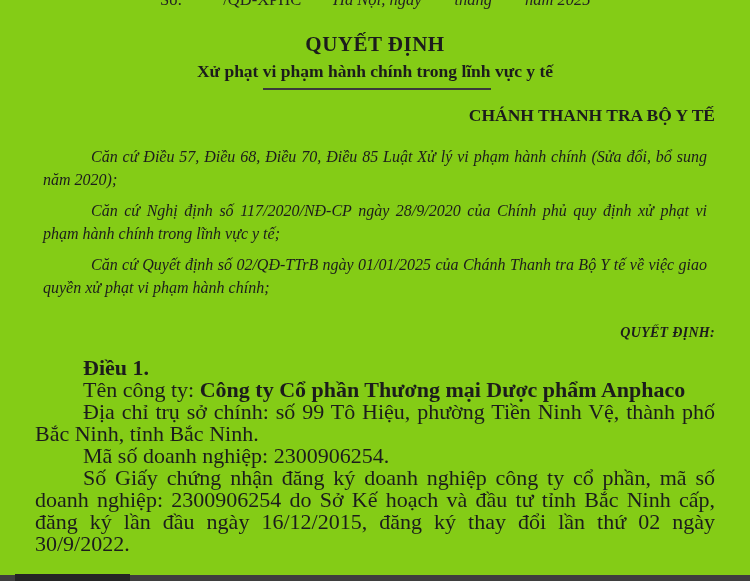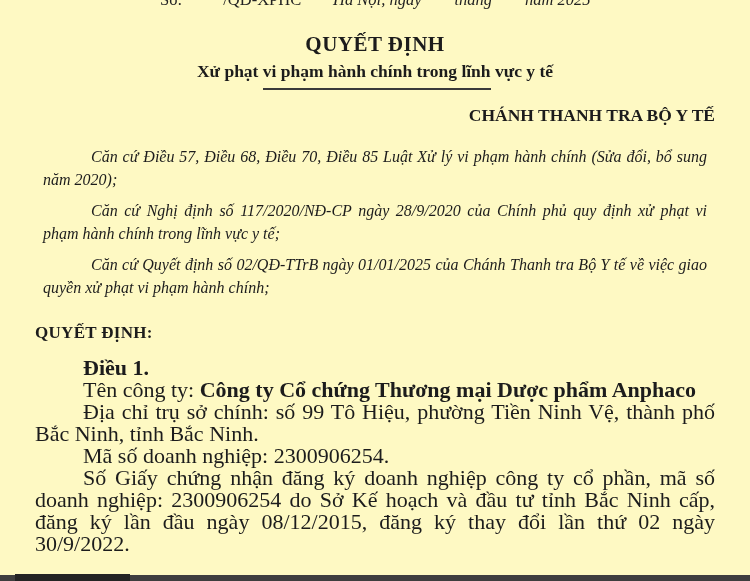--- a/index.html
+++ b/index.html
@@ -9,21 +9,21 @@
     height: 581px;
     overflow: hidden;
     background: #ffffff;
   }
   .doc {
     position: relative;
     width: 750px;
     height: 581px;
     font-family: "Liberation Serif", serif;
     color: #1c1c1c;
-    background: #fef9c3;
+    background: #84cc16;
     overflow: hidden;
   }
   
   .hdr-number, .hdr-place {
     position: absolute;
     top: -10px;
     font-size: 16.5px;
     line-height: 20px;
     white-space: pre;
     color: #222;
@@ -64,25 +64,26 @@
   .recitals p {
     margin: 8px;
     font-style: italic;
     font-size: 16px;
     line-height: 23px;
     text-indent: 48px;
     text-align: justify;
   }
   .decision-heading {
     margin: 22px 0 0 0;
-    text-align: left;
-    font-size: 17px;
+    text-align: right;
+    font-size: 14px;
     line-height: 24px;
     font-weight: bold;
     letter-spacing: 0.3px;
+    font-style: italic;
   }
   .article { margin-top: 12px; }
   .article p {
     margin: 0;
     font-size: 22px;
     line-height: 22px;
     text-indent: 48px;
     text-align: justify;
   }
   .article p.heading { font-weight: bold; }
@@ -121,24 +122,24 @@
     <div class="recitals">
       <p>Căn cứ Điều 57, Điều 68, Điều 70, Điều 85 Luật Xử lý vi phạm hành chính (Sửa đổi, bổ sung năm 2020);</p>
       <p>Căn cứ Nghị định số 117/2020/NĐ-CP ngày 28/9/2020 của Chính phủ quy định xử phạt vi phạm hành chính trong lĩnh vực y tế;</p>
       <p>Căn cứ Quyết định số 02/QĐ-TTrB ngày 01/01/2025 của Chánh Thanh tra Bộ Y tế về việc giao quyền xử phạt vi phạm hành chính;</p>
     </div>
 
     <p class="decision-heading">QUYẾT ĐỊNH:</p>
 
     <div class="article">
       <p class="heading">Điều 1.</p>
-      <p><span>Tên công ty: </span><span class="company-name">Công ty Cổ chứng Thương mại Dược phẩm Anphaco</span></p>
+      <p><span>Tên công ty: </span><span class="company-name">Công ty Cổ phần Thương mại Dược phẩm Anphaco</span></p>
       <p>Địa chỉ trụ sở chính: số 99 Tô Hiệu, phường Tiền Ninh Vệ, thành phố Bắc Ninh, tỉnh Bắc Ninh.</p>
       <p>Mã số doanh nghiệp: 2300906254.</p>
-      <p>Số Giấy chứng nhận đăng ký doanh nghiệp công ty cổ phần, mã số doanh nghiệp: 2300906254 do Sở Kế hoạch và đầu tư tỉnh Bắc Ninh cấp, đăng ký lần đầu ngày 08/12/2015, đăng ký thay đổi lần thứ 02 ngày 30/9/2022.</p>
+      <p>Số Giấy chứng nhận đăng ký doanh nghiệp công ty cổ phần, mã số doanh nghiệp: 2300906254 do Sở Kế hoạch và đầu tư tỉnh Bắc Ninh cấp, đăng ký lần đầu ngày 16/12/2015, đăng ký thay đổi lần thứ 02 ngày 30/9/2022.</p>
     </div>
 
   </div>
 
   <div class="bottom-bar"></div>
   <div class="bottom-bar-left"></div>
 
 </div>
 
 </body></html>

